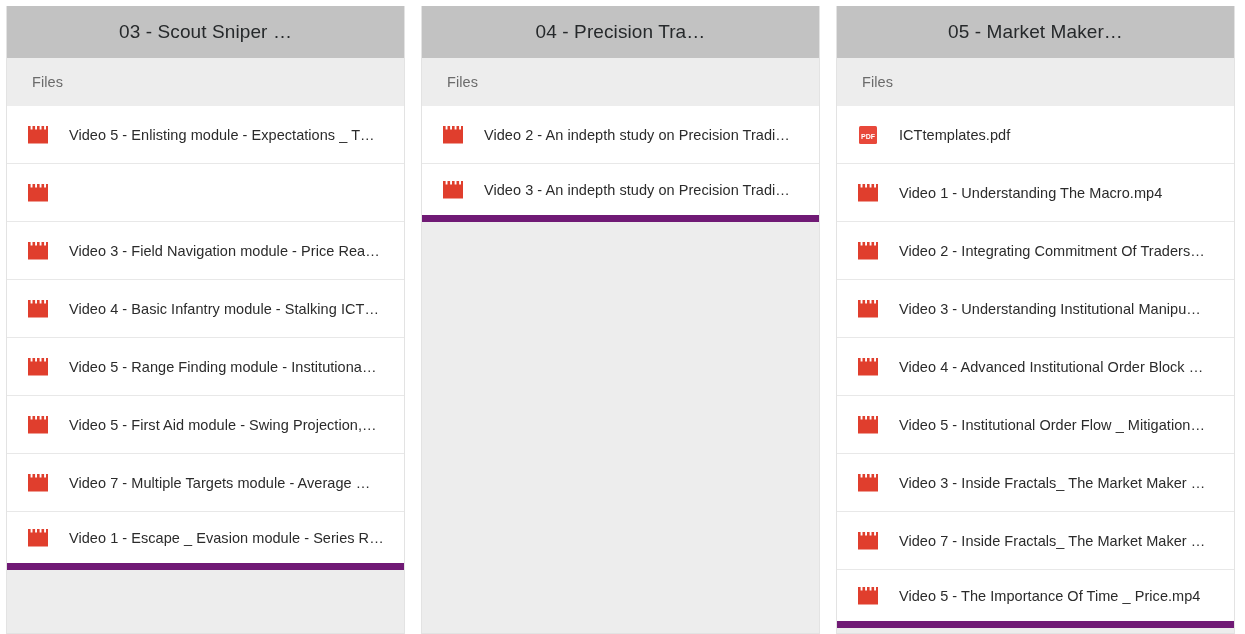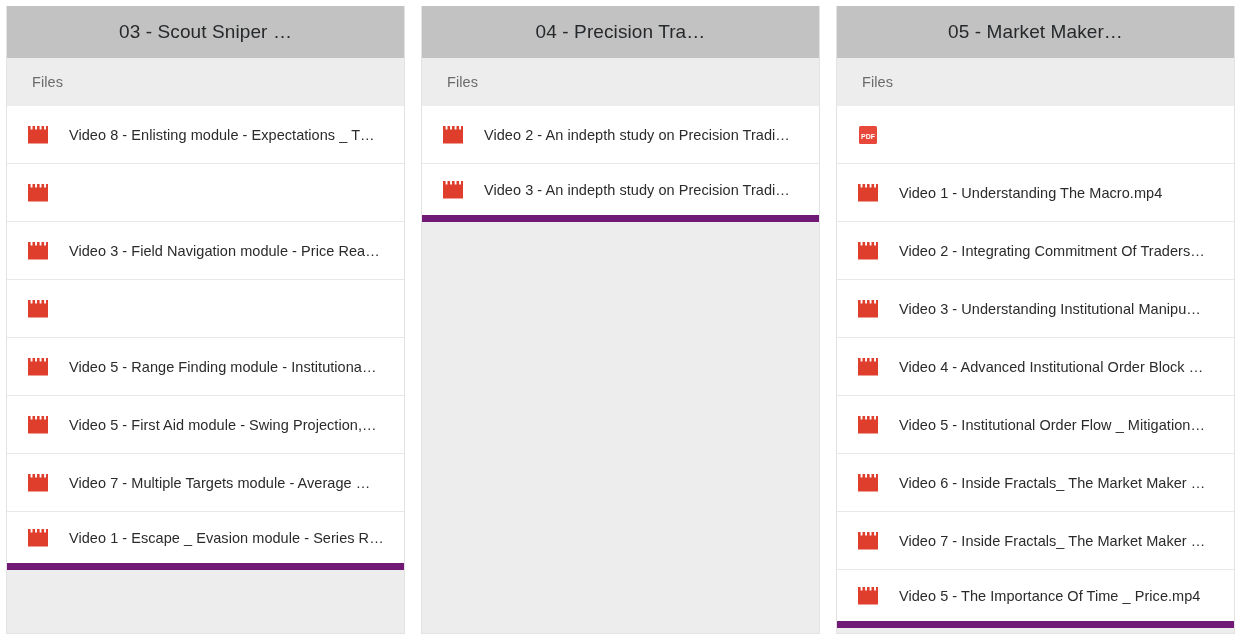--- a/index.html
+++ b/index.html
@@ -150,21 +150,21 @@
       <div class="section-label-row">
         <span class="section-label">Files</span>
       </div>
       <div class="file-list">
         <div class="file-row">
           <div class="file-icon-cell">
             <svg width="20" height="18" viewBox="0 0 20 18" class="icon-video">
               <path d="M0 0 L2.6 0 L2.6 3.4 L4.5 3.4 L4.5 0 L7.1 0 L7.1 3.4 L9.0 3.4 L9.0 0 L11.6 0 L11.6 3.4 L13.5 3.4 L13.5 0 L16.1 0 L16.1 3.4 L18.0 3.4 L18.0 0 L20 0 L20 17.5 L0 17.5 Z" fill="#e03e2d"></path>
             </svg>
           </div>
-          <div class="file-name">Video 8 - Enlisting module - Expectations _ T…</div>
+          <div class="file-name">Video 5 - Enlisting module - Expectations _ T…</div>
         </div>
         <div class="file-row">
           <div class="file-icon-cell">
             <svg width="20" height="18" viewBox="0 0 20 18" class="icon-video">
               <path d="M0 0 L2.6 0 L2.6 3.4 L4.5 3.4 L4.5 0 L7.1 0 L7.1 3.4 L9.0 3.4 L9.0 0 L11.6 0 L11.6 3.4 L13.5 3.4 L13.5 0 L16.1 0 L16.1 3.4 L18.0 3.4 L18.0 0 L20 0 L20 17.5 L0 17.5 Z" fill="#e03e2d"></path>
             </svg>
           </div>
         </div>
         <div class="file-row">
           <div class="file-icon-cell">
@@ -173,20 +173,21 @@
             </svg>
           </div>
           <div class="file-name">Video 3 - Field Navigation module - Price Rea…</div>
         </div>
         <div class="file-row">
           <div class="file-icon-cell">
             <svg width="20" height="18" viewBox="0 0 20 18" class="icon-video">
               <path d="M0 0 L2.6 0 L2.6 3.4 L4.5 3.4 L4.5 0 L7.1 0 L7.1 3.4 L9.0 3.4 L9.0 0 L11.6 0 L11.6 3.4 L13.5 3.4 L13.5 0 L16.1 0 L16.1 3.4 L18.0 3.4 L18.0 0 L20 0 L20 17.5 L0 17.5 Z" fill="#e03e2d"></path>
             </svg>
           </div>
+          <div class="file-name">Video 4 - Basic Infantry module - Stalking ICT…</div>
         </div>
         <div class="file-row">
           <div class="file-icon-cell">
             <svg width="20" height="18" viewBox="0 0 20 18" class="icon-video">
               <path d="M0 0 L2.6 0 L2.6 3.4 L4.5 3.4 L4.5 0 L7.1 0 L7.1 3.4 L9.0 3.4 L9.0 0 L11.6 0 L11.6 3.4 L13.5 3.4 L13.5 0 L16.1 0 L16.1 3.4 L18.0 3.4 L18.0 0 L20 0 L20 17.5 L0 17.5 Z" fill="#e03e2d"></path>
             </svg>
           </div>
           <div class="file-name">Video 5 - Range Finding module - Institutiona…</div>
         </div>
         <div class="file-row">
@@ -253,20 +254,21 @@
         <span class="section-label">Files</span>
       </div>
       <div class="file-list">
         <div class="file-row">
           <div class="file-icon-cell">
             <svg width="18" height="18" viewBox="0 0 18 18" class="icon-pdf">
               <rect x="0" y="0" width="18" height="18" rx="1.5" fill="#e8483a"></rect>
               <text x="9" y="12.6" text-anchor="middle" font-family="&quot;Liberation Sans&quot;, sans-serif" font-size="7" font-weight="bold" fill="#ffffff">PDF</text>
             </svg>
           </div>
+          <div class="file-name">ICTtemplates.pdf</div>
         </div>
         <div class="file-row">
           <div class="file-icon-cell">
             <svg width="20" height="18" viewBox="0 0 20 18" class="icon-video">
               <path d="M0 0 L2.6 0 L2.6 3.4 L4.5 3.4 L4.5 0 L7.1 0 L7.1 3.4 L9.0 3.4 L9.0 0 L11.6 0 L11.6 3.4 L13.5 3.4 L13.5 0 L16.1 0 L16.1 3.4 L18.0 3.4 L18.0 0 L20 0 L20 17.5 L0 17.5 Z" fill="#e03e2d"></path>
             </svg>
           </div>
           <div class="file-name">Video 1 - Understanding The Macro.mp4</div>
         </div>
         <div class="file-row">
@@ -300,21 +302,21 @@
             </svg>
           </div>
           <div class="file-name">Video 5 - Institutional Order Flow _ Mitigation…</div>
         </div>
         <div class="file-row">
           <div class="file-icon-cell">
             <svg width="20" height="18" viewBox="0 0 20 18" class="icon-video">
               <path d="M0 0 L2.6 0 L2.6 3.4 L4.5 3.4 L4.5 0 L7.1 0 L7.1 3.4 L9.0 3.4 L9.0 0 L11.6 0 L11.6 3.4 L13.5 3.4 L13.5 0 L16.1 0 L16.1 3.4 L18.0 3.4 L18.0 0 L20 0 L20 17.5 L0 17.5 Z" fill="#e03e2d"></path>
             </svg>
           </div>
-          <div class="file-name">Video 6 - Inside Fractals_ The Market Maker …</div>
+          <div class="file-name">Video 3 - Inside Fractals_ The Market Maker …</div>
         </div>
         <div class="file-row">
           <div class="file-icon-cell">
             <svg width="20" height="18" viewBox="0 0 20 18" class="icon-video">
               <path d="M0 0 L2.6 0 L2.6 3.4 L4.5 3.4 L4.5 0 L7.1 0 L7.1 3.4 L9.0 3.4 L9.0 0 L11.6 0 L11.6 3.4 L13.5 3.4 L13.5 0 L16.1 0 L16.1 3.4 L18.0 3.4 L18.0 0 L20 0 L20 17.5 L0 17.5 Z" fill="#e03e2d"></path>
             </svg>
           </div>
           <div class="file-name">Video 7 - Inside Fractals_ The Market Maker …</div>
         </div>
         <div class="file-row">

